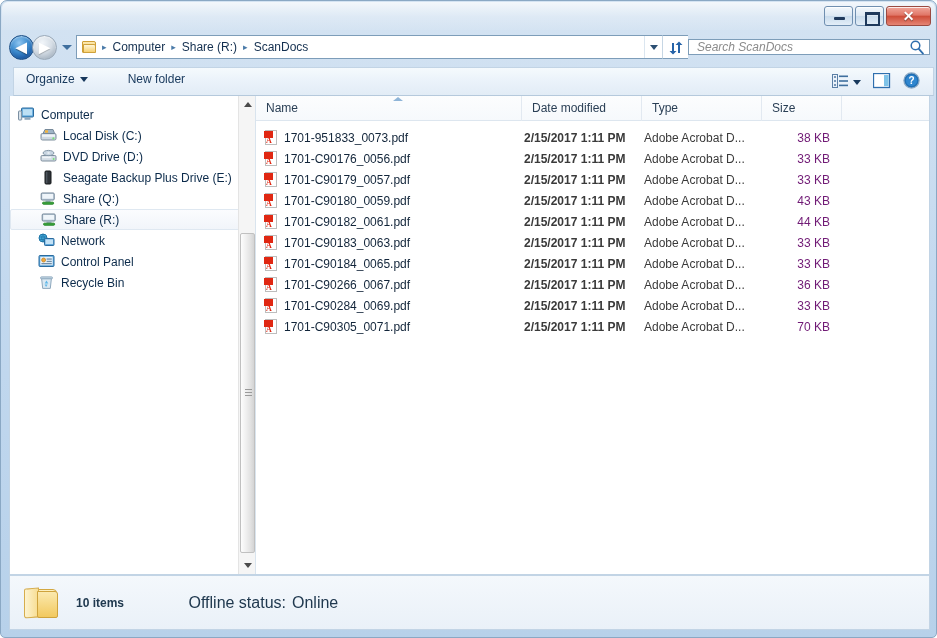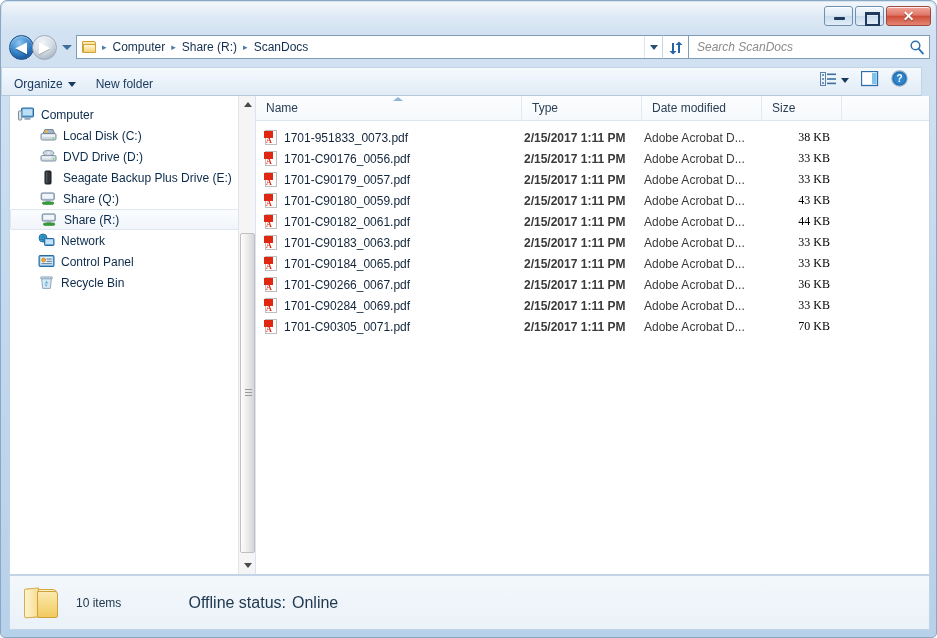--- a/index.html
+++ b/index.html
@@ -151,42 +151,42 @@
   .refresh {
     width: 26px; height: 24px; flex: none;
     background: #ffffff;
     border: 1px solid #7d9db9; border-left: 1px solid #c6d6e4;
     border-right: none;
     position: relative;
   }
   .refresh svg { position: absolute; left: 5px; top: 4px; }
 
   .searchbox {
-    width: 242px; height: 24px; flex: none;
+    width: 242px; height: 16px; flex: none;
     background: #ffffff;
     border: 1px solid #7d9db9;
     display: flex; align-items: center;
     padding: 0 4px 0 8px;
     position: relative;
   }
   .searchbox .ph {
     flex: 1 1 auto;
     font-size: 12px; font-style: italic; color: #8b8b8b;
     font-family: "Liberation Sans", sans-serif;
   }
   .searchbox .magn { flex: none; width: 16px; height: 16px; position: relative; }
 
   
   .toolbar {
     position: absolute;
-    left: 0; top: 66px; width: 921px; height: 29px;
+    left: 12px; top: 66px; width: 921px; height: 29px;
     background: linear-gradient(to bottom, #f5fafd 0%, #eaf2fa 50%, #e2ecf6 100%);
     border: 1px solid #c2d4e5;
     border-bottom: 1px solid #b5c9dc;
-    display: flex; align-items: flex-end;
+    display: flex; align-items: flex-start; gap: 20px;
   }
   .tb-item {
     font-size: 12px; color: #17385c;
     padding: 4px 8px; margin-left: 4px;
     display: flex; align-items: center; gap: 5px;
     border-radius: 2px;
   }
   .caret-dn {
     width: 0; height: 0; display: inline-block;
     border-left: 4px solid transparent; border-right: 4px solid transparent;
@@ -304,21 +304,21 @@
 
   .rows { padding-top: 6px; }
   .frow {
     height: 21px; display: flex; align-items: center;
     font-size: 12px; color: #12253a;
   }
   .fc { overflow: hidden; white-space: nowrap; }
   .fc.n-name { width: 266px; padding-left: 8px; display: flex; align-items: center; gap: 6px; }
   .fc.n-date { width: 120px; padding-left: 2px; color: #3a3a3a; font-weight: bold; }
   .fc.n-type { width: 120px; padding-left: 2px; color: #3a3a3a; }
-  .fc.n-size { width: 80px; padding-right: 12px; text-align: right; color: #000000; font-family: Liberation Serif, serif; }
+  .fc.n-size { width: 80px; padding-right: 12px; text-align: right; color: #701a75; }
 
   
   .pdf-ic { width: 14px; height: 16px; flex: none; position: relative; }
   .pdf-ic .pg {
     position: absolute; left: 1px; top: 0; width: 12px; height: 15px;
     background: #ffffff; border: 1px solid #bdbdbd;
   }
   .pdf-ic .red {
     position: absolute; left: 0px; top: 1px; width: 9px; height: 7px;
     background: #e02712;
@@ -349,21 +349,21 @@
     background: linear-gradient(to right, #fdf3cf, #f7dd92);
     border: 1px solid #d6ad4c; border-radius: 2px 0 0 3px;
     transform: skewY(-4deg);
   }
   .st-folder .front {
     position: absolute; left: 17px; top: 8px; width: 21px; height: 27px;
     background: linear-gradient(to bottom, #fbe9ae 0%, #f2c95f 100%);
     border: 1px solid #cfa33c; border-radius: 0 3px 2px 2px;
   }
   .st-items {
-    font-size: 12px; color: #20394f; width: 88px; flex: none;
+    font-size: 12px; color: #20394f; width: 88px; flex: none; font-weight: bold;
   }
   .st-kv { font-size: 16px; color: #20394f; line-height: 17px; }
   .st-kv .r { display: flex; }
   .st-kv .k { width: 128px; text-align: right; padding-right: 6px; color: #20394f; }
   .st-kv .v { color: #20394f; }
 </style>
 </head>
 <body>
 
 <div class="window">
@@ -600,22 +600,22 @@
       </div>
     </div>
 
     <div class="listpane">
 
       <div class="colheader">
         <div class="col c-name">
           <span>Name</span>
           <span class="sortmark"></span>
         </div>
+        <div class="col c-date">Date modified</div>
         <div class="col c-type">Type</div>
-        <div class="col c-date">Date modified</div>
         <div class="col c-size">Size</div>
         <div class="col c-pad"></div>
       </div>
 
       <div class="rows">
 
         <div class="frow">
           <div class="fc n-name">
             <span class="pdf-ic">
                 <span class="pg"></span>

